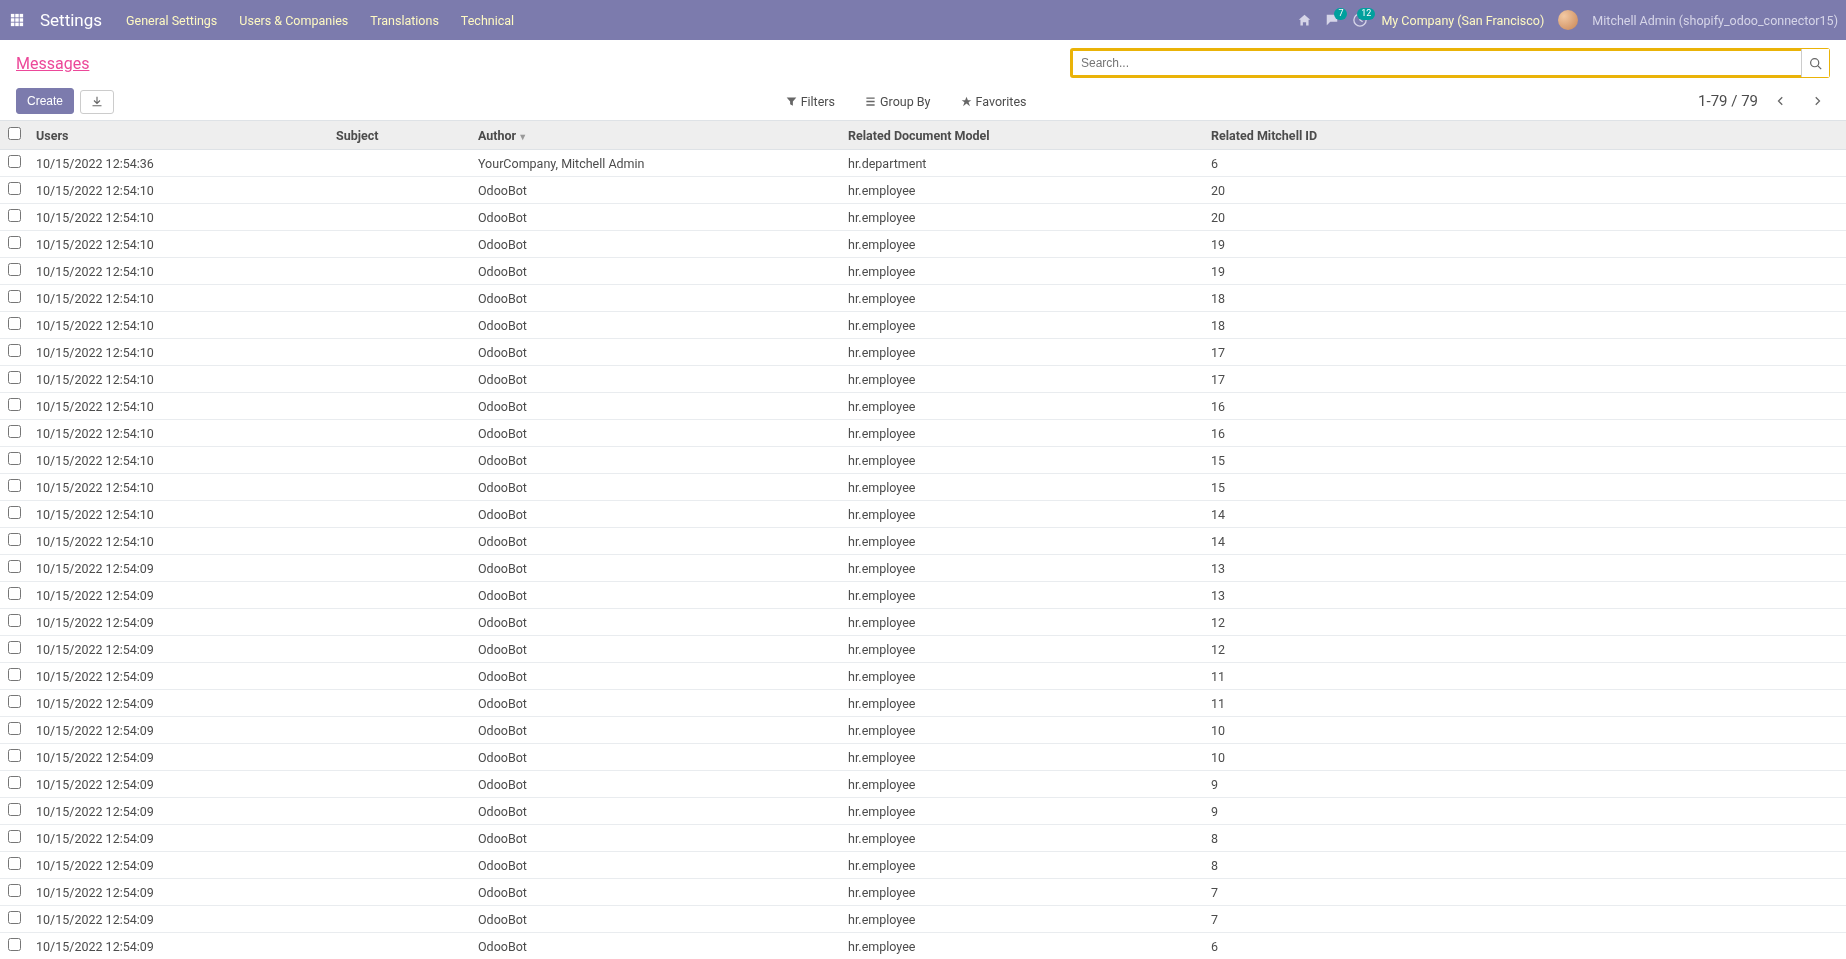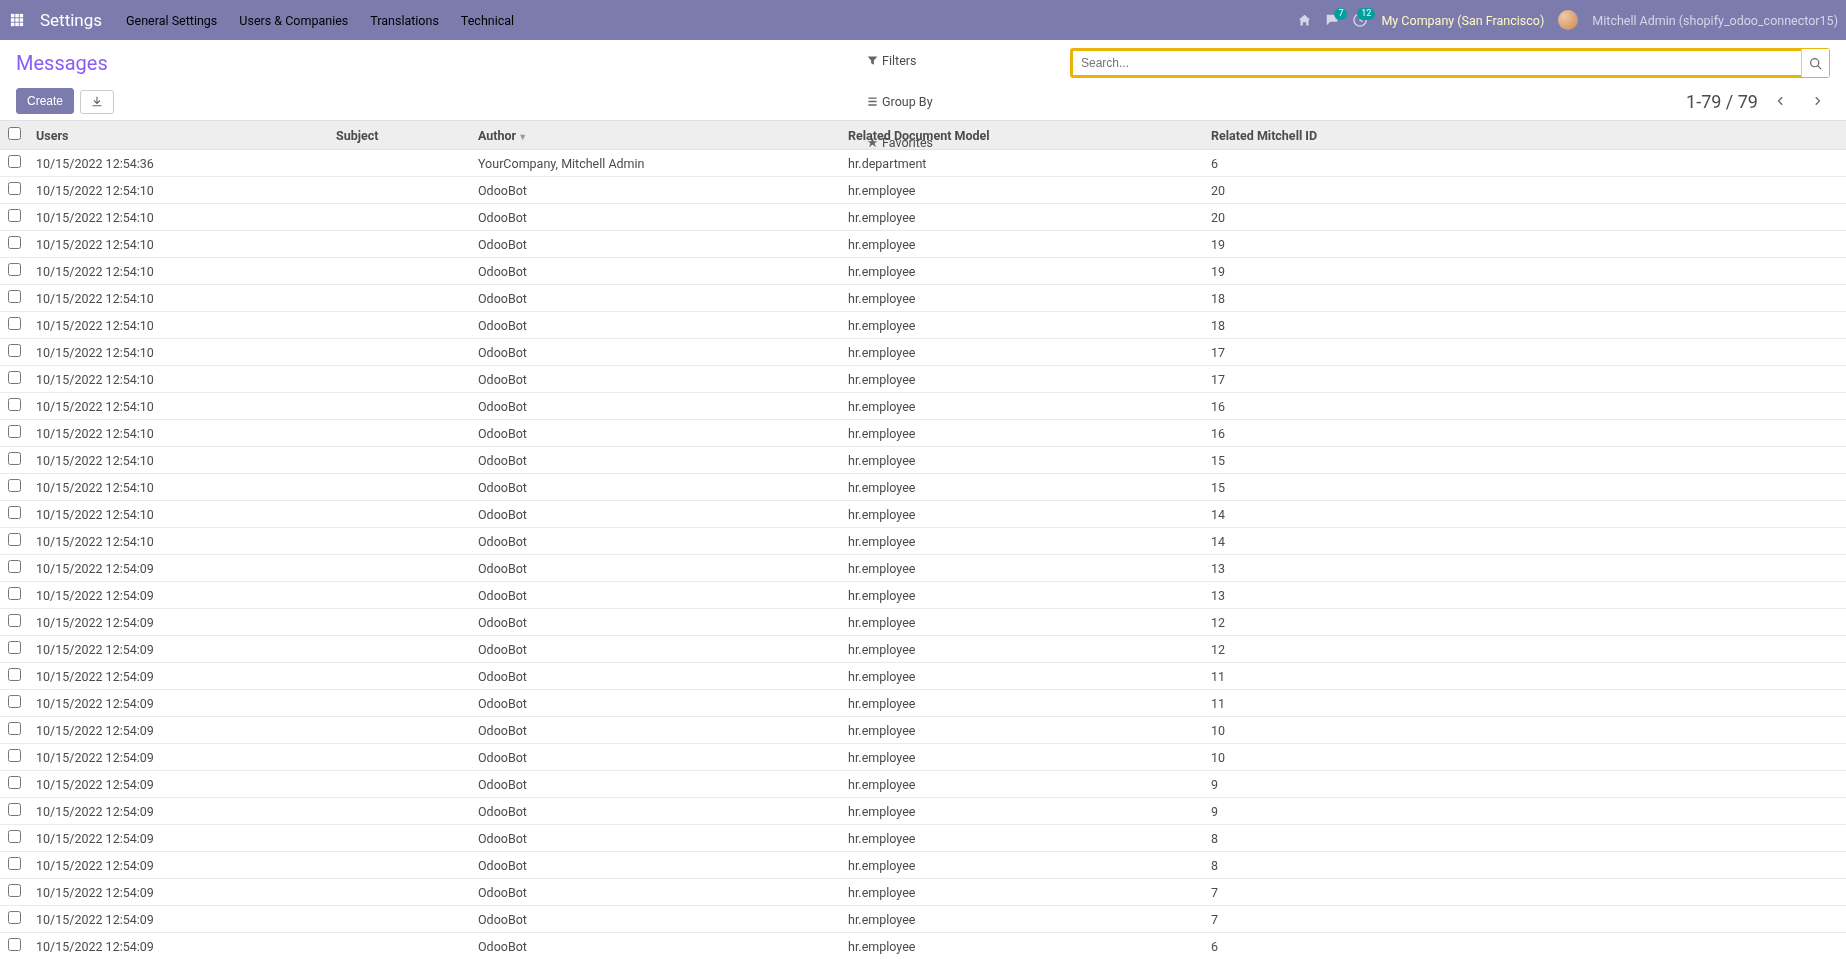--- a/index.html
+++ b/index.html
@@ -11,65 +11,65 @@
       height: 40px;
       display: flex;
       align-items: center;
       padding: 0 8px;
       gap: 8px;
     }
     .apps-icon { width: 18px; height: 18px; display: flex; align-items: center; justify-content: center; cursor: pointer; margin-right: 6px; }
     .apps-icon svg { fill: #fff; }
     .brand { font-size: 17px; color: #fff; margin-right: 16px; font-weight: 400; }
     .nav-menu { display: flex; gap: 22px; }
-    .nav-item { color: #000000; font-size: 12.5px; cursor: pointer; }
+    .nav-item { color: #fef9c3; font-size: 12.5px; cursor: pointer; }
     .nav-spacer { flex: 1; }
     .nav-right { display: flex; align-items: center; gap: 14px; }
     .nav-icon { position: relative; cursor: pointer; display: flex; align-items: center; }
     .nav-icon svg { fill: #d6d5e8; }
     .badge {
       position: absolute; top: -5px; right: -8px;
       background: #00a09d; color: #fff;
       font-size: 9px; padding: 1px 4px;
       border-radius: 8px; min-width: 12px; text-align: center;
       line-height: 1.1;
     }
     .company-name { color: #fef9c3; font-size: 12.5px; cursor: pointer; }
     .user-wrap { display: flex; align-items: center; gap: 14px; cursor: pointer; }
     .avatar { width: 20px; height: 20px; border-radius: 50%; background: radial-gradient(circle at 30% 30%, #f3c9a3, #c88554); }
     .user-name { color: #d6d5e8; font-size: 12.5px; }
     
     .control-panel { padding: 8px 16px 0 16px; display: flex; flex-direction: column; gap: 8px; }
     .cp-row1 { display: flex; align-items: center; justify-content: space-between; }
-    .breadcrumb { font-size: 20px; color: #8b5cf6; }
+    .breadcrumb { font-size: 16px; color: #ec4899; text-decoration: underline; }
     .search-container { position: relative; width: 50%; max-width: 760px; }
     .search-input {
       width: 100%; height: 30px;
       border: 3px solid #eab308; border-radius: 3px;
       padding: 4px 42px 4px 8px;
       font-size: 12px;
     }
     .search-btn {
       position: absolute; right: 1px; top: 1px; bottom: 1px;
       width: 28px; border: none; border-left: 1px solid #ccc;
       background: #fff; cursor: pointer; display: flex; align-items: center; justify-content: center;
     }
     
     .cp-row2 { display: flex; align-items: center; justify-content: space-between; height: 30px; margin-bottom: 4px; }
     .cp-left { display: flex; gap: 6px; align-items: flex-end; }
     .btn {
       padding: 5px 10px; border: 1px solid #ccc; border-radius: 3px;
       background: #fff; font-size: 12px; cursor: pointer; display: inline-flex; align-items: center; gap: 4px;
     }
     .btn-primary { background: #7c7bad; border-color: #7c7bad; color: #fff; }
-    .cp-center { display: flex; gap: 18px; flex-direction: column; }
+    .cp-center { display: flex; gap: 18px; }
     .filter-btn { display: inline-flex; align-items: center; gap: 4px; font-size: 12.5px; color: #4c4c4c; cursor: pointer; padding: 4px 6px; }
     .filter-btn svg { width: 11px; height: 11px; fill: #666; }
     .cp-right { display: flex; align-items: center; gap: 10px; }
-    .pager { font-size: 18px; color: #4c4c4c; }
+    .pager { font-size: 15px; color: #4c4c4c; }
     .pager-arrow { padding: 4px 8px; cursor: pointer; font-size: 14px; color: #4c4c4c; }
     
     .list-view { width: 100%; }
     table { width: 100%; border-collapse: collapse; table-layout: fixed; }
     thead th {
       text-align: left; font-weight: 700; font-size: 12.5px;
       padding: 6px 8px; color: #4c4c4c;
       background: #eee;
       border-top: 1px solid #dee2e6; border-bottom: 1px solid #dee2e6;
     }

